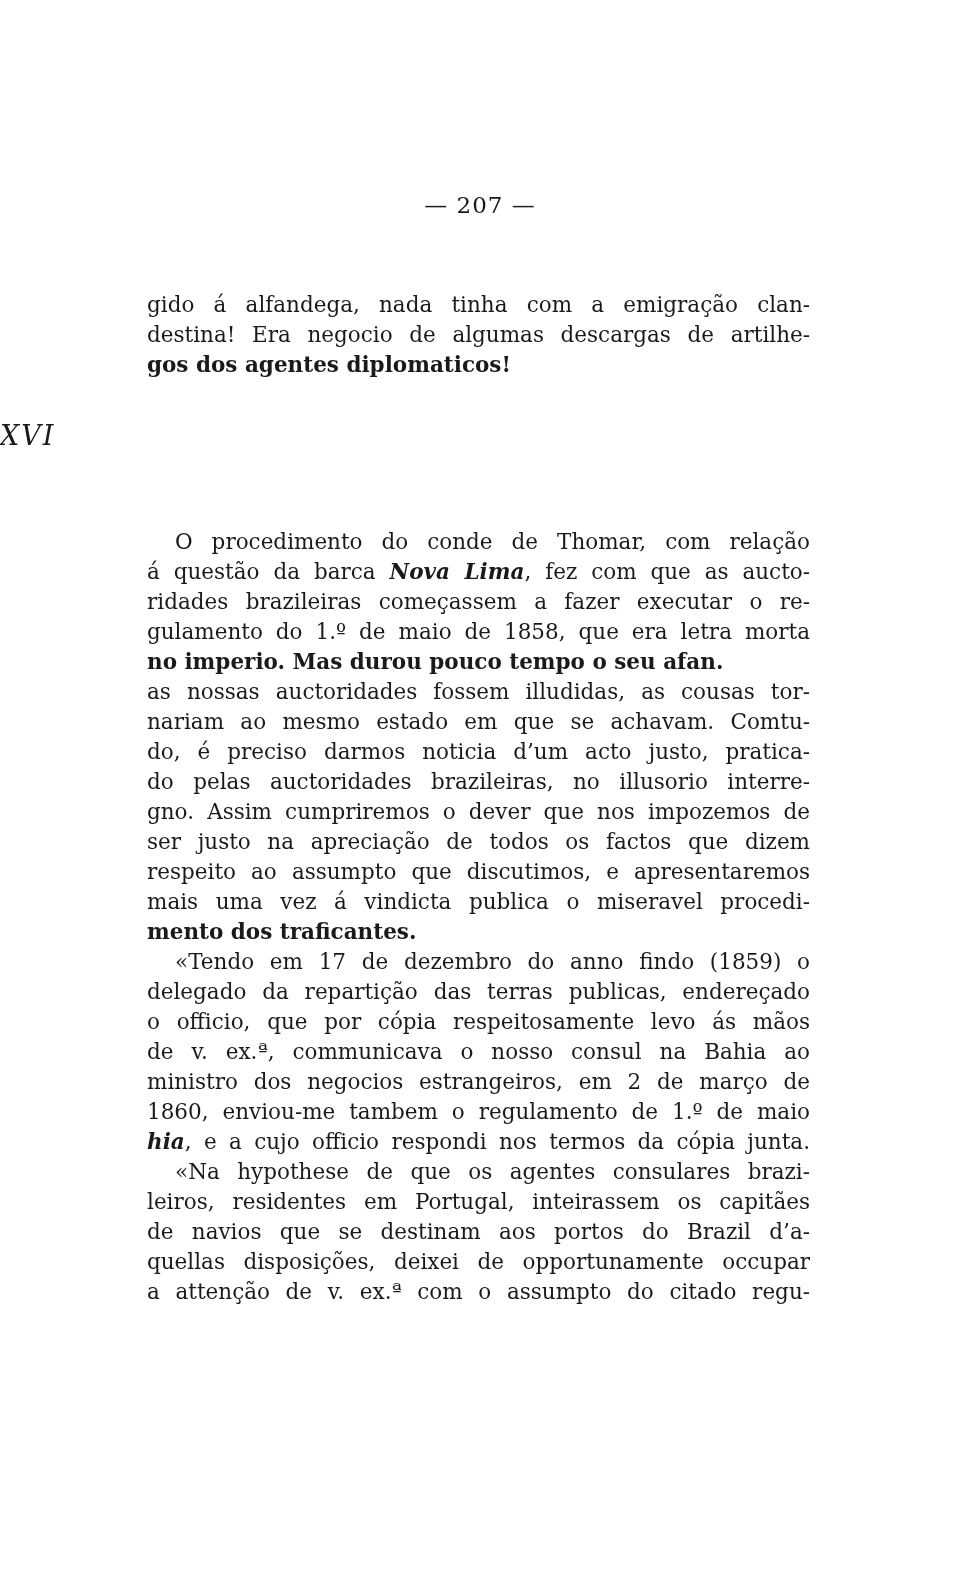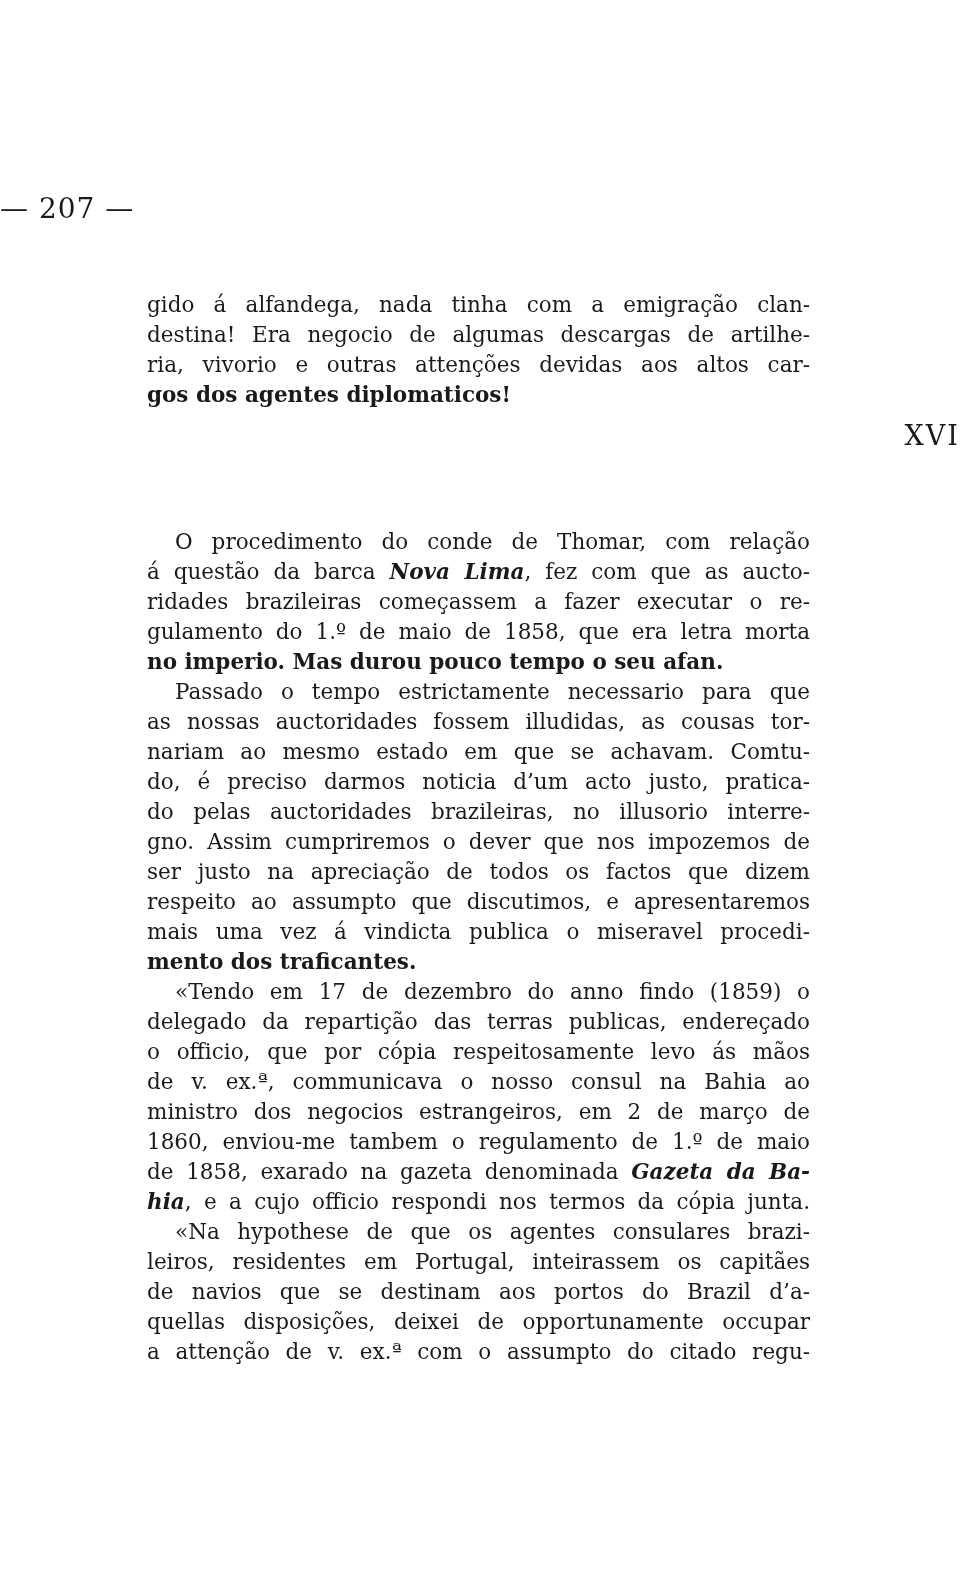--- a/index.html
+++ b/index.html
@@ -9,26 +9,27 @@
     overflow: hidden;
   }
   body {
     font-family: "DejaVu Serif", serif;
     color: #1a1a1a;
     position: relative;
   }
   .page { position: absolute; inset: 0; background: #ffffff; }
   .page-number {
     position: absolute; top: 192px; left: 0; width: 100%;
-    font-size: 28px; letter-spacing: 1px;
+    text-align: center; font-size: 23px; letter-spacing: 1px;
   }
   .heading {
     position: absolute; top: 420px; left: 0; width: 100%;
-    text-align: right; font-size: 27px; font-weight: normal;
+    text-align: left; font-size: 27px; font-weight: normal;
     letter-spacing: 2px;
+    font-style: italic;
   }
   .text-col {
     position: absolute; left: 147px; width: 663px;
     font-size: 21.5px;
     margin-top: 42px;
   }
   .opening { top: 248px; }
   .main { top: 485px; }
   .line {
     line-height: 30px;
@@ -42,55 +43,52 @@
 </head>
 <body>
 
 <div class="page">
   <div class="page-number">— 207 —</div>
 
   <div class="text-col opening">
       <div class="para">
         <div class="line"><span>gido á alfandega, nada tinha com a emigração clan-</span></div>
         <div class="line"><span>destina! Era negocio de algumas descargas de artilhe-</span></div>
-        <div class="line"><span>ria, vivorio e outras attenções devidas aos altos car-</span></div>
         <div class="line endline"><span>gos dos agentes diplomaticos!</span></div>
       </div>
     </div>
 
   <div class="heading">XVI</div>
 
   <div class="text-col main">
       <div class="para">
         <div class="line first"><span>O procedimento do conde de Thomar, com relação</span></div>
         <div class="line"><span>á questão da barca </span><span class="it">Nova Lima</span><span>, fez com que as aucto-</span></div>
         <div class="line"><span>ridades brazileiras começassem a fazer executar o re-</span></div>
         <div class="line"><span>gulamento do 1.º de maio de 1858, que era letra morta</span></div>
         <div class="line endline"><span>no imperio. Mas durou pouco tempo o seu afan.</span></div>
       </div>
       <div class="para">
-        <div class="line first"><span>Passado o tempo estrictamente necessario para que</span></div>
         <div class="line"><span>as nossas auctoridades fossem illudidas, as cousas tor-</span></div>
         <div class="line"><span>nariam ao mesmo estado em que se achavam. Comtu-</span></div>
         <div class="line"><span>do, é preciso darmos noticia d’um acto justo, pratica-</span></div>
         <div class="line"><span>do pelas auctoridades brazileiras, no illusorio interre-</span></div>
         <div class="line"><span>gno. Assim cumpriremos o dever que nos impozemos de</span></div>
         <div class="line"><span>ser justo na apreciação de todos os factos que dizem</span></div>
         <div class="line"><span>respeito ao assumpto que discutimos, e apresentaremos</span></div>
         <div class="line"><span>mais uma vez á vindicta publica o miseravel procedi-</span></div>
         <div class="line endline"><span>mento dos traficantes.</span></div>
       </div>
       <div class="para">
         <div class="line first"><span>«Tendo em 17 de dezembro do anno findo (1859) o</span></div>
         <div class="line"><span>delegado da repartição das terras publicas, endereçado</span></div>
         <div class="line"><span>o officio, que por cópia respeitosamente levo ás mãos</span></div>
         <div class="line"><span>de v. ex.ª, communicava o nosso consul na Bahia ao</span></div>
         <div class="line"><span>ministro dos negocios estrangeiros, em 2 de março de</span></div>
         <div class="line"><span>1860, enviou-me tambem o regulamento de 1.º de maio</span></div>
-        <div class="line"><span>de 1858, exarado na gazeta denominada </span><span class="it">Gazeta da Ba-</span></div>
         <div class="line"><span class="it">hia</span><span>, e a cujo officio respondi nos termos da cópia junta.</span></div>
       </div>
       <div class="para">
         <div class="line first"><span>«Na hypothese de que os agentes consulares brazi-</span></div>
         <div class="line"><span>leiros, residentes em Portugal, inteirassem os capitães</span></div>
         <div class="line"><span>de navios que se destinam aos portos do Brazil d’a-</span></div>
         <div class="line"><span>quellas disposições, deixei de opportunamente occupar</span></div>
         <div class="line"><span>a attenção de v. ex.ª com o assumpto do citado regu-</span></div>
       </div>
     </div>

